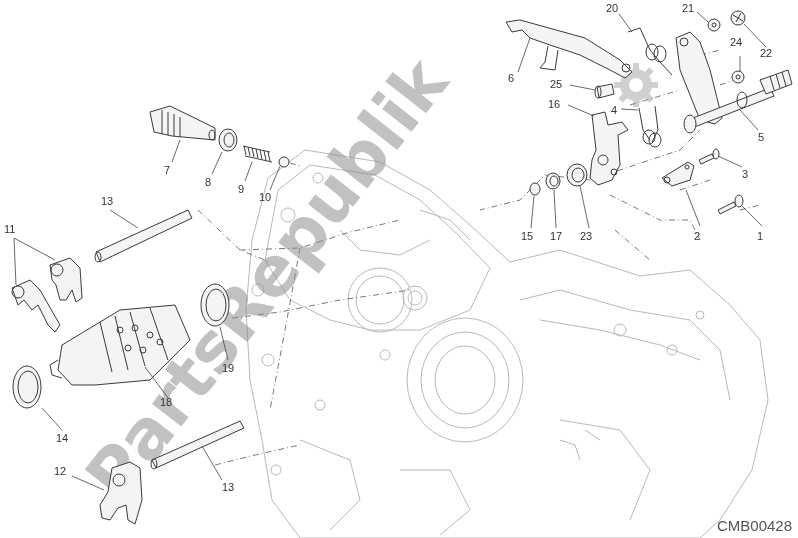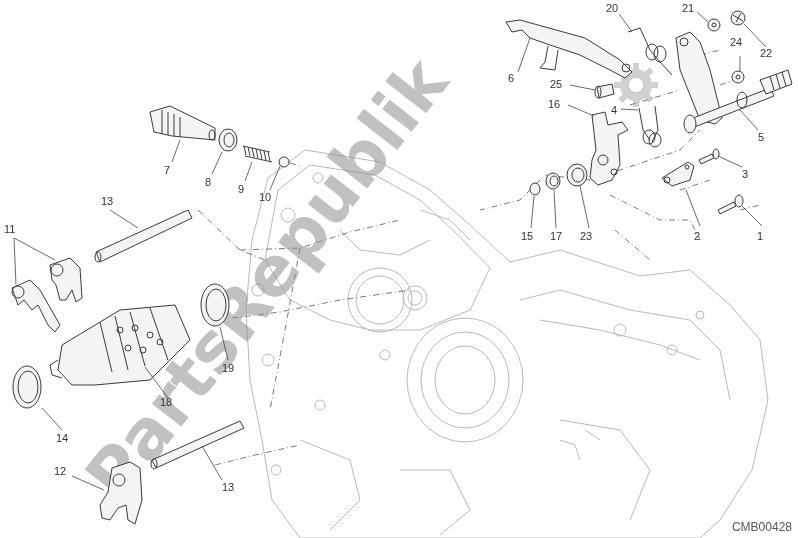--- a/index.html
+++ b/index.html
@@ -1,19 +1,19 @@
 <!DOCTYPE html>
 <html><head>
 <meta charset="utf-8">
 <style>
   html, body { margin:0; padding:0; background:#ffffff; }
   body { width:798px; height:538px; overflow:hidden; position:relative; font-family:"Liberation Sans", sans-serif; }
   #canvas { position:absolute; left:0; top:0; width:798px; height:538px; }
   .callout { font-family:"Liberation Sans", sans-serif; font-size:11px; fill:#333; }
-  .drawing-code { position:absolute; right:6px; bottom:4px; font-size:12px; color:#555; font-family:"Liberation Sans", sans-serif; }
+  .drawing-code { position:absolute; right:6px; bottom:4px; font-size:15px; color:#555; font-family:"Liberation Sans", sans-serif; }
   .part { fill:none; stroke:#3a3a3a; stroke-width:1; }
   .partf { fill:#f4f4f4; stroke:#3a3a3a; stroke-width:1; }
   .case { fill:none; stroke:#b9b9b9; stroke-width:1; }
   .lead { stroke:#444; stroke-width:0.8; fill:none; }
   .dash { stroke:#555; stroke-width:0.8; fill:none; stroke-dasharray:6 3 1 3; }
   .wm { fill:#8f8f8f; opacity:0.55; font-family:"DejaVu Sans", sans-serif; font-weight:bold; }
 </style>
 </head>
 <body>
 

